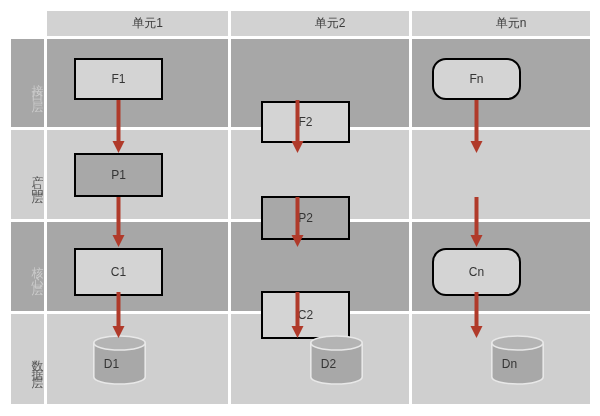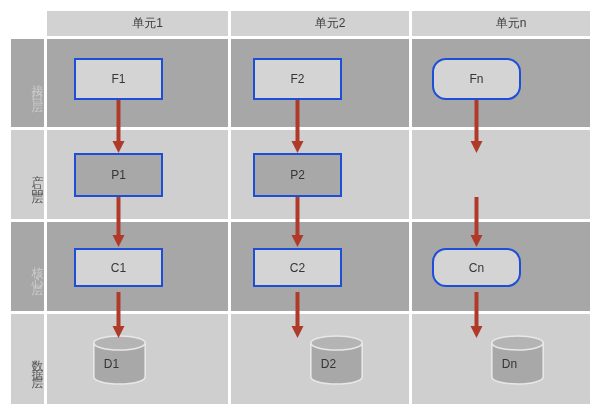--- a/index.html
+++ b/index.html
@@ -37,29 +37,29 @@
     padding-top:8px;
   }
   .vlabel.on-dark{color:#cbcbcb;}
   .vlabel.on-light{color:#575757;}
   .node{
     position:absolute;
     width:89px;
     display:flex;align-items:center;justify-content:center;
     font-size:12px;color:#353535;
     box-sizing:border-box;
-    border:2px solid #1d4ed8;
+    border:2px solid #000000;
   }
   .node.light{background:#d4d4d4;}
   .node.dark{background:#a8a8a8;}
   .row-f{top:58px;height:42px;}
   .row-p{top:153px;height:44px;}
-  .row-c{top:248px;height:39px;}
+  .row-c{top:248px;height:48px;}
   .col-1{left:74px;}
-  .col-2{left:253px;}
+  .col-2{left:261px;margin-top:43px;}
   .col-3{left:432px;border-radius:14px;}
   .cyl{
     position:absolute;top:335px;width:37px;height:50px;
   }
   .cyl-1{left:93px;}
   .cyl-2{left:270px;margin-left:40px;}
   .cyl-3{left:476px;margin-left:15px;}
   .cyl .cyl-label{
     position:absolute;left:0;top:14px;width:100%;height:30px;
     display:flex;align-items:center;justify-content:center;

